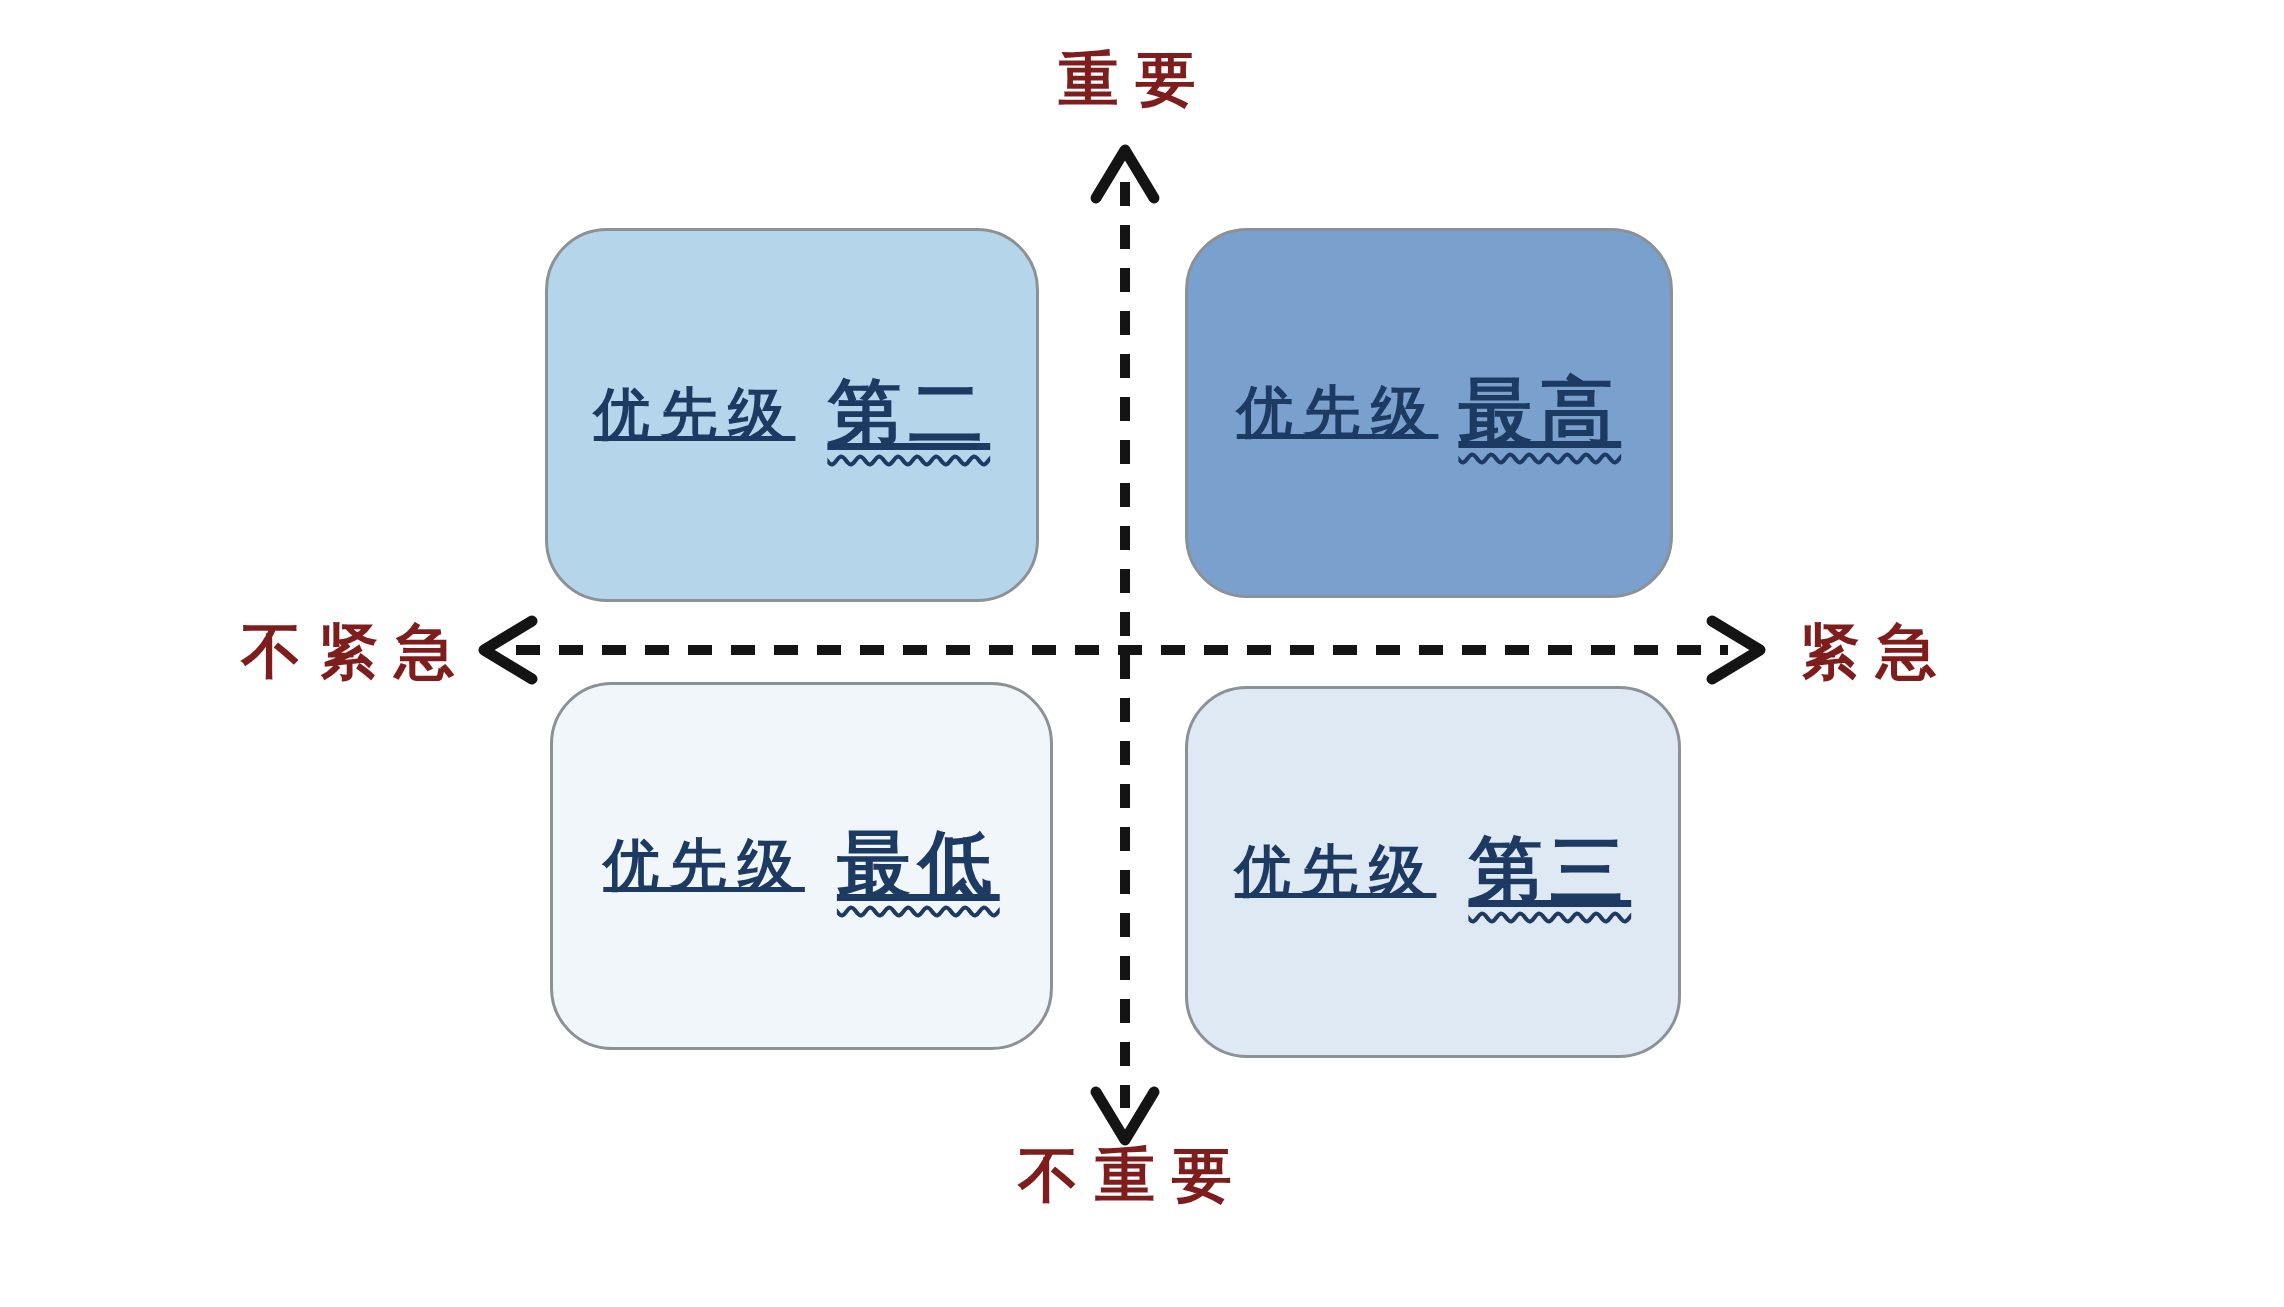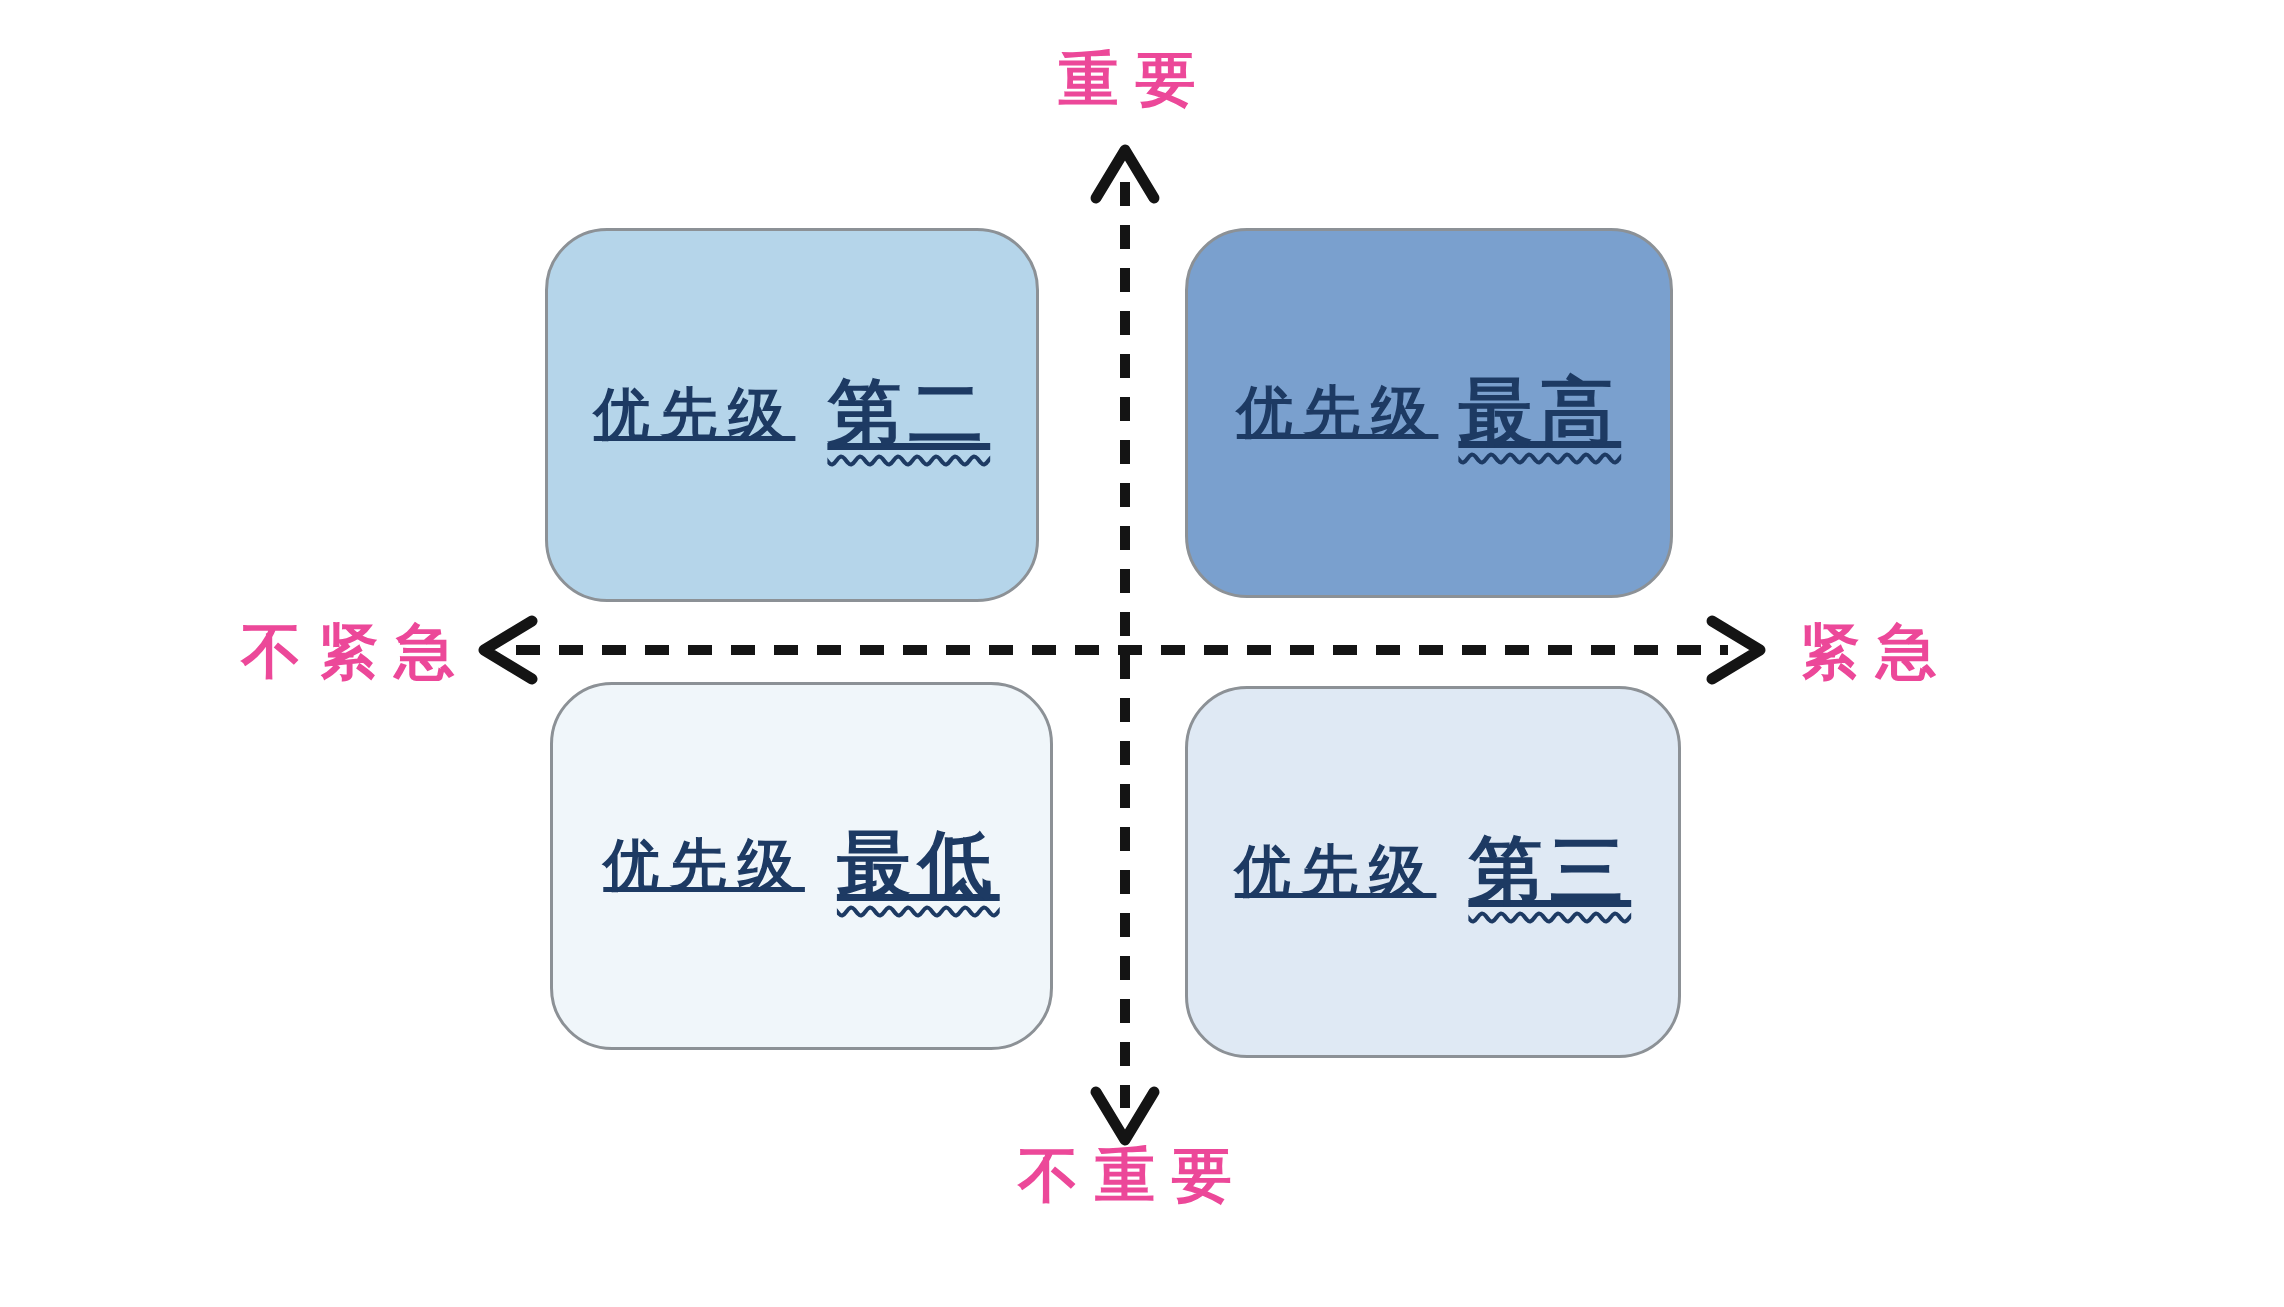--- a/index.html
+++ b/index.html
@@ -18,21 +18,21 @@
   .axes-svg {
     position: absolute;
     left: 0;
     top: 0;
     width: 2284px;
     height: 1307px;
   }
   .axis-label {
     position: absolute;
     transform: translate(-50%, -50%);
-    color: #ec4899;
+    color: #7f1d1d;
     font-size: 60px;
     font-weight: 700;
     letter-spacing: 0.28em;
     white-space: nowrap;
     text-indent: 0.28em; 
   }
   .quadrant {
     position: absolute;
     border: 3px solid #8c9196;
     border-radius: 62px;

